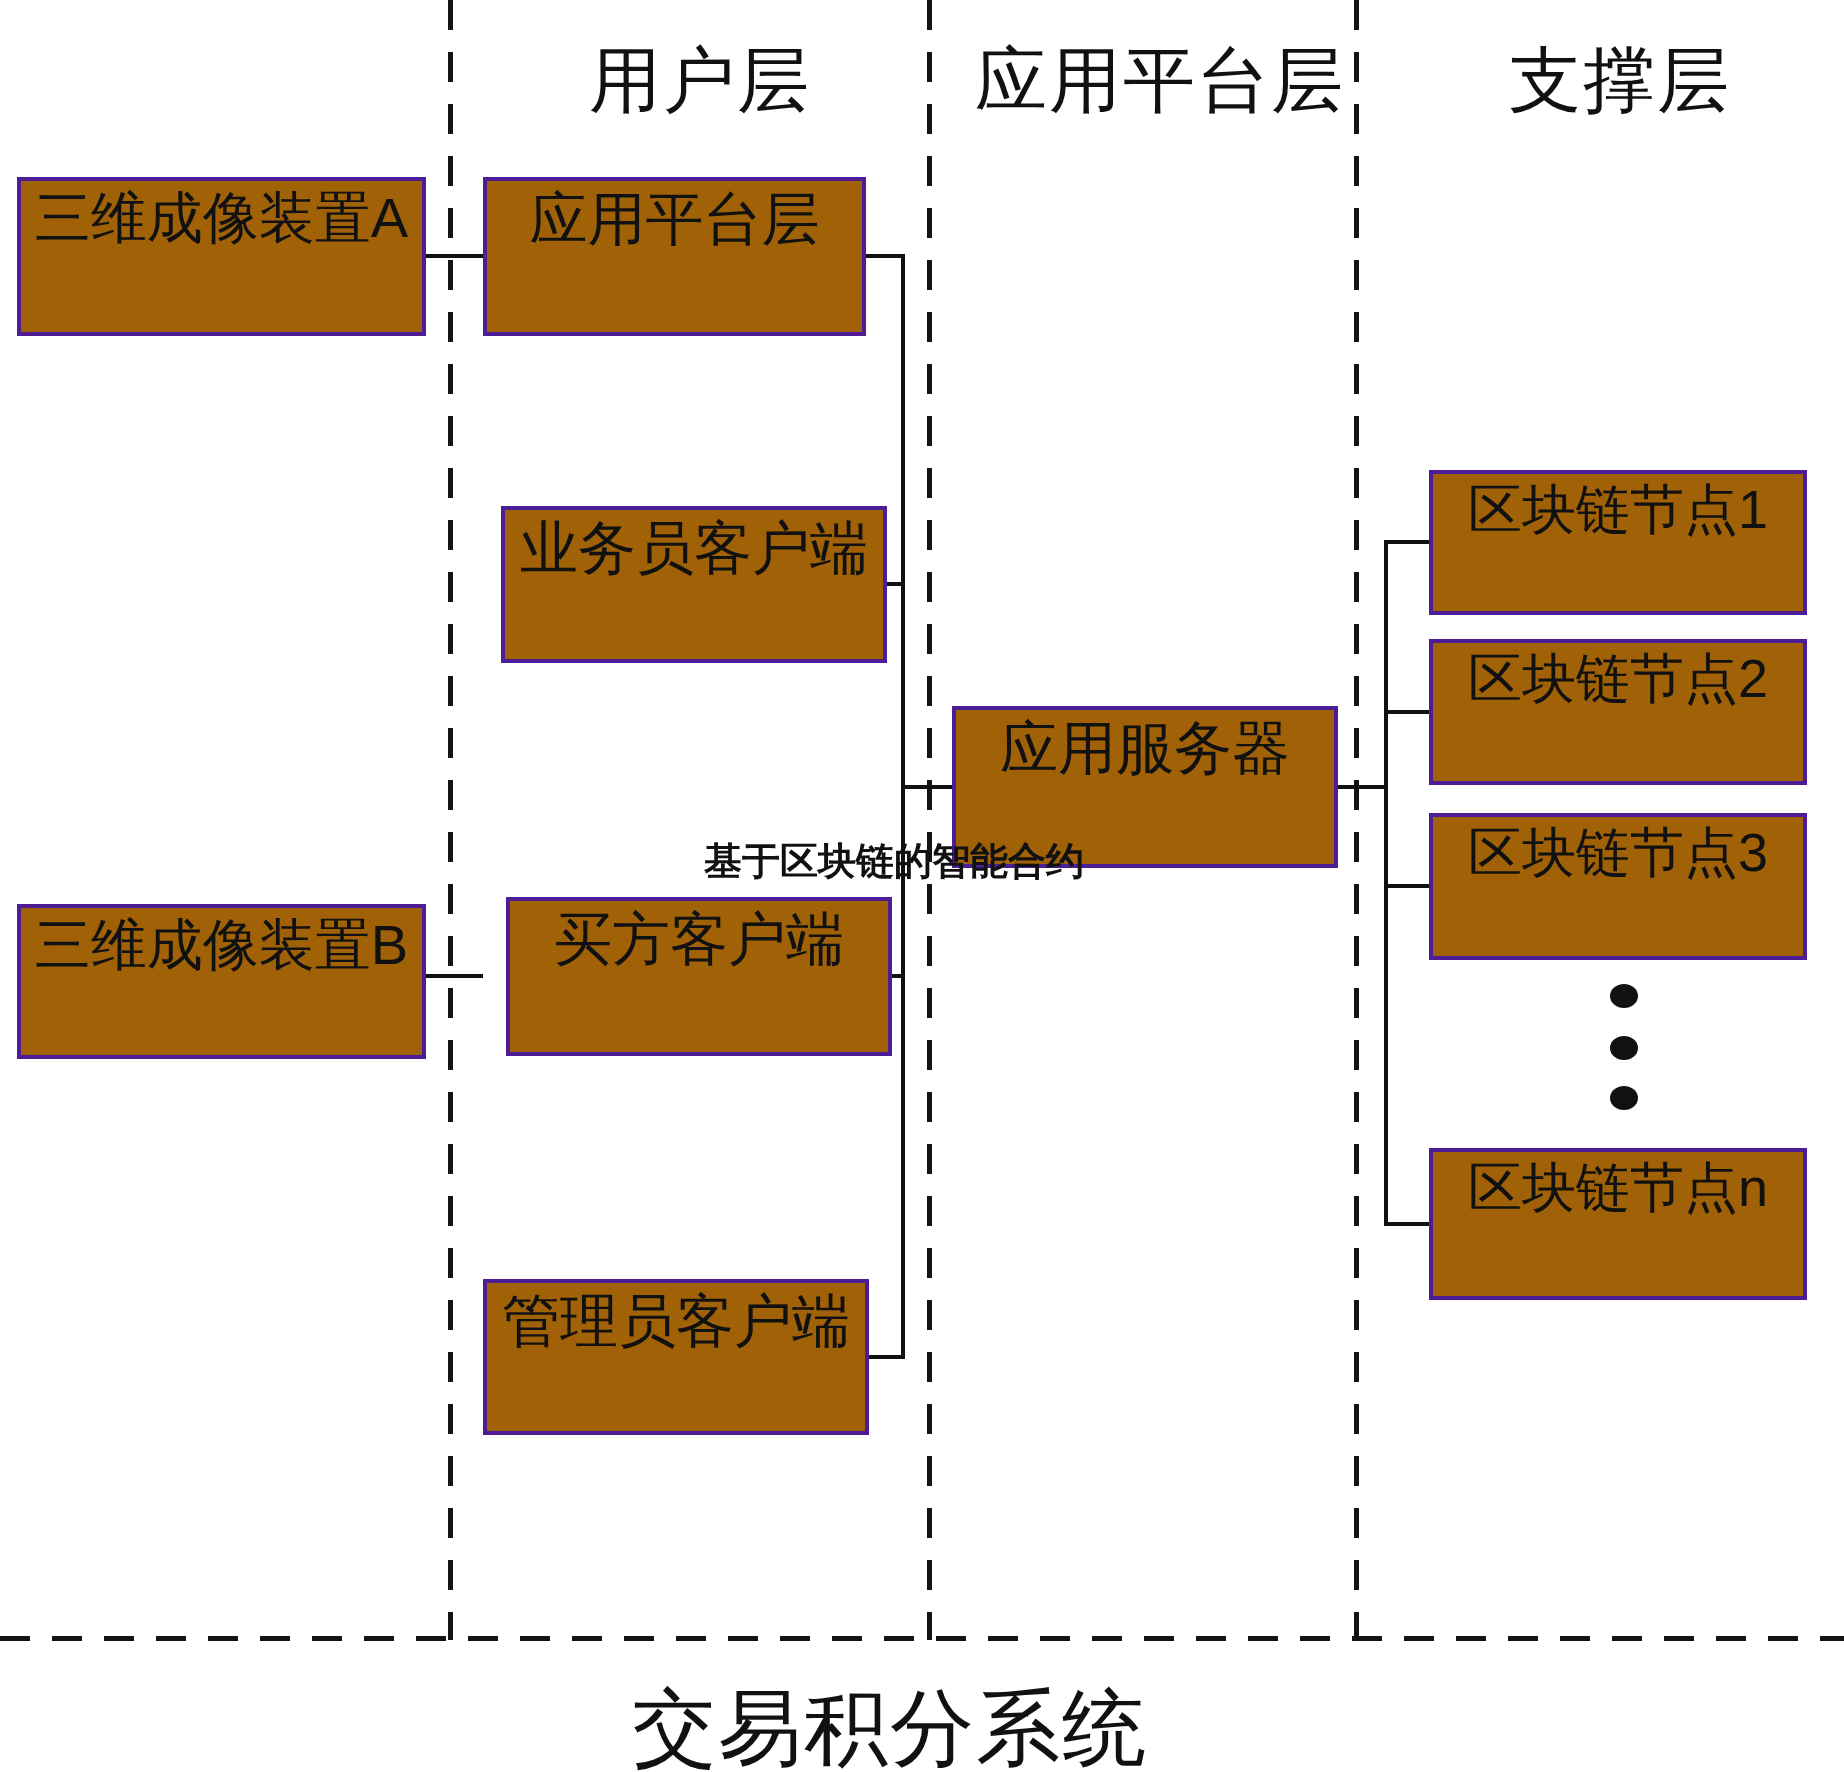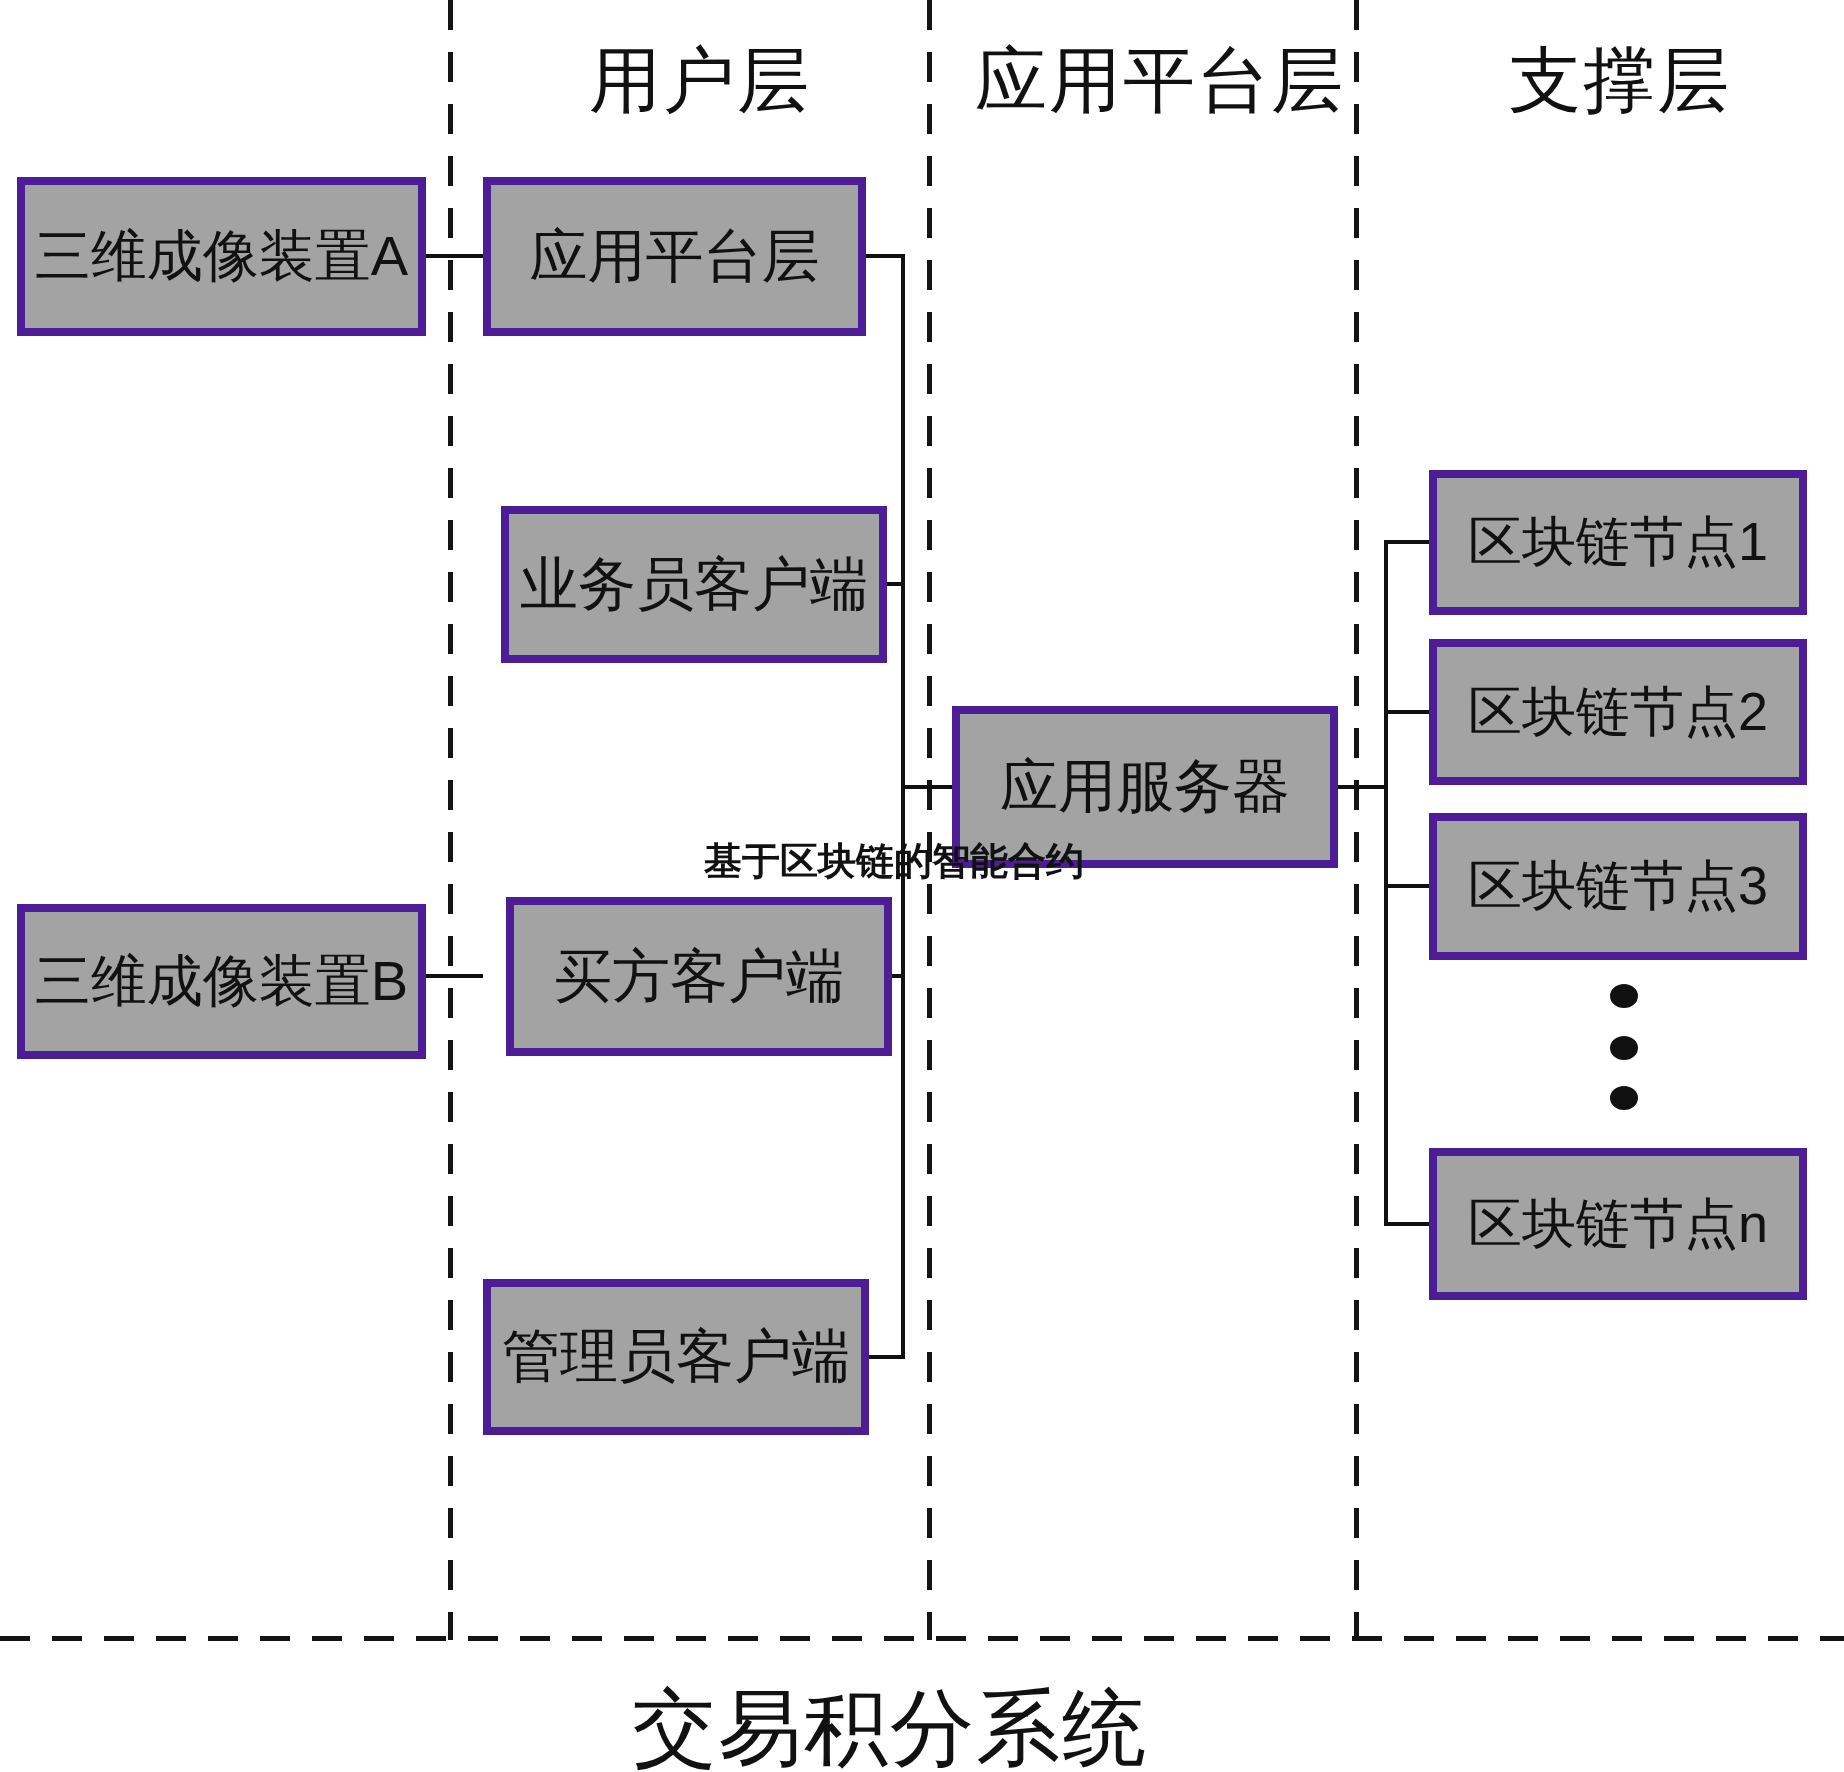--- a/index.html
+++ b/index.html
@@ -44,24 +44,23 @@
     justify-content: center;
     font-size: 72px;
     font-weight: 500;
     letter-spacing: 2px;
     white-space: nowrap;
   }
   
   .node-box {
     position: absolute;
     box-sizing: border-box;
-    border: 8px solid #4c1d95;
-    background: #a3a3a3;
+    border: 4px solid #4c1d95;
+    background: #a16207;
     display: flex;
-    align-items: center;
     justify-content: center;
     white-space: nowrap;
     z-index: 2;
   }
   .fs56 { font-size: 56px; }
   .fs58 { font-size: 58px; }
   .fs54 { font-size: 54px; }
   
   .hline, .vline {
     position: absolute;

